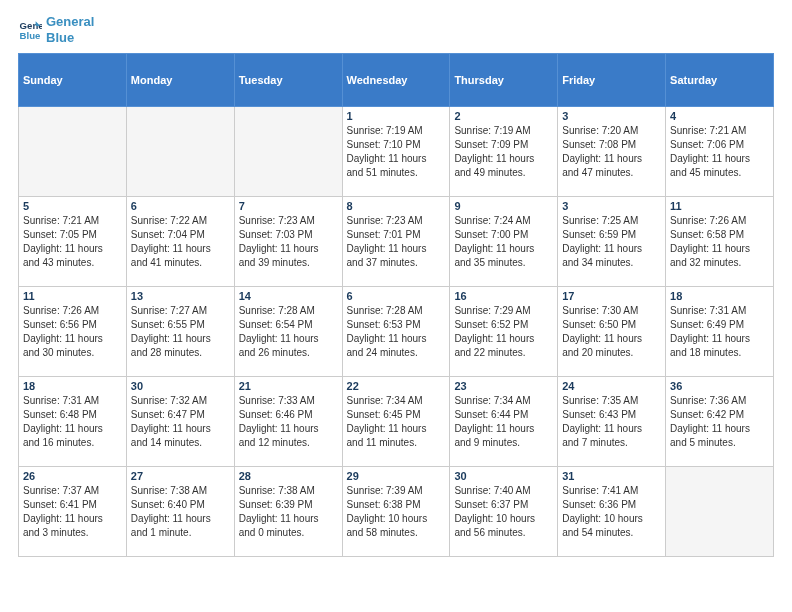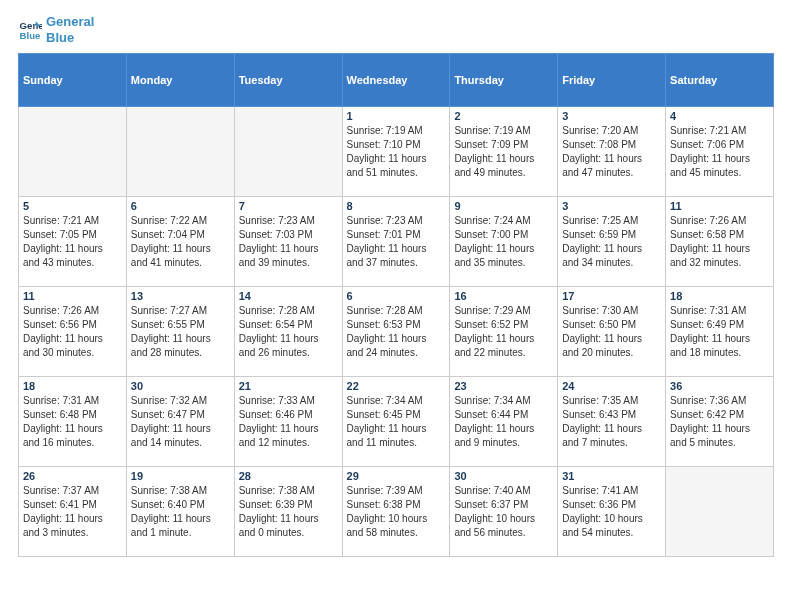--- a/index.html
+++ b/index.html
@@ -233,21 +233,21 @@
             <div class="day-num">36</div>
             <div class="day-detail">Sunrise: 7:36 AM<br>Sunset: 6:42 PM<br>Daylight: 11 hours and 5 minutes.</div>
           </td>
         </tr>
         <tr>
           <td>
             <div class="day-num">26</div>
             <div class="day-detail">Sunrise: 7:37 AM<br>Sunset: 6:41 PM<br>Daylight: 11 hours and 3 minutes.</div>
           </td>
           <td>
-            <div class="day-num">19</div>
+            <div class="day-num">27</div>
             <div class="day-detail">Sunrise: 7:38 AM<br>Sunset: 6:40 PM<br>Daylight: 11 hours and 1 minute.</div>
           </td>
           <td>
             <div class="day-num">28</div>
             <div class="day-detail">Sunrise: 7:38 AM<br>Sunset: 6:39 PM<br>Daylight: 11 hours and 0 minutes.</div>
           </td>
           <td>
             <div class="day-num">29</div>
             <div class="day-detail">Sunrise: 7:39 AM<br>Sunset: 6:38 PM<br>Daylight: 10 hours and 58 minutes.</div>
           </td>

